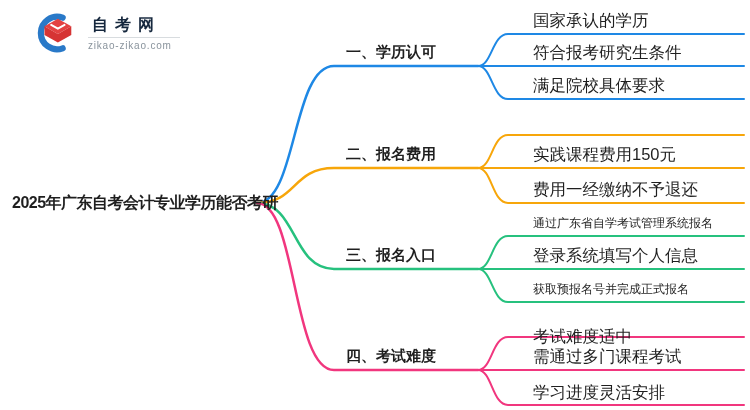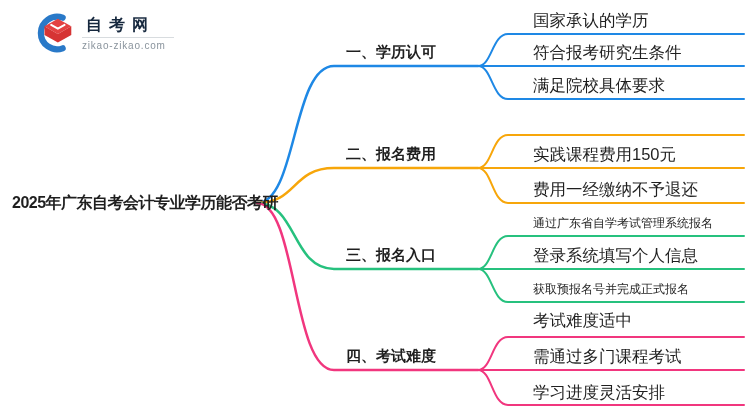--- a/index.html
+++ b/index.html
@@ -1,21 +1,21 @@
 <!DOCTYPE html>
 <html><head>
 <meta charset="utf-8">
 <style>
   html,body{margin:0;padding:0;background:#fff;}
   .canvas{
     position:relative;width:750px;height:410px;background:#ffffff;
     font-family:"Liberation Sans","DejaVu Sans",sans-serif;overflow:hidden;
   }
   svg.lines{position:absolute;left:0;top:0;}
-  .logo{position:absolute;left:32px;top:10px;display:flex;align-items:center;gap:4px;}
+  .logo{position:absolute;left:32px;top:10px;display:flex;align-items:center;gap:10px;}
   .logo-name{font-size:16px;font-weight:700;color:#16283e;letter-spacing:7px;line-height:1.2;padding-left:4px;}
   .logo-divider{height:1px;background:#d8dcdf;margin:3px 0 2px 0;width:92px;}
   .logo-domain{font-size:10px;color:#8a949d;letter-spacing:0.8px;}
   .root-title{
     position:absolute;left:12px;top:193px;width:246px;
     font-size:16px;font-weight:700;color:#1f1f1f;white-space:nowrap;letter-spacing:-0.5px;
   }
   .branch-label{
     position:absolute;left:318px;width:146px;text-align:center;
     font-size:15px;font-weight:700;color:#1f1f1f;white-space:nowrap;
@@ -87,17 +87,17 @@
   <div class="leaf" style="top:42px">符合报考研究生条件</div>
   <div class="leaf" style="top:75px">满足院校具体要求</div>
 
   <div class="leaf" style="top:144px">实践课程费用150元</div>
   <div class="leaf" style="top:179px">费用一经缴纳不予退还</div>
 
   <div class="leaf small" style="top:215px">通过广东省自学考试管理系统报名</div>
   <div class="leaf small" style="top:281px">获取预报名号并完成正式报名</div>
   <div class="leaf" style="top:245px">登录系统填写个人信息</div>
 
-  <div class="leaf" style="top:310px">考试难度适中</div>
+  <div class="leaf" style="top:326px">考试难度适中</div>
   <div class="leaf" style="top:346px">需通过多门课程考试</div>
   <div class="leaf" style="top:382px">学习进度灵活安排</div>
 
 </div>
 
 </body></html>

